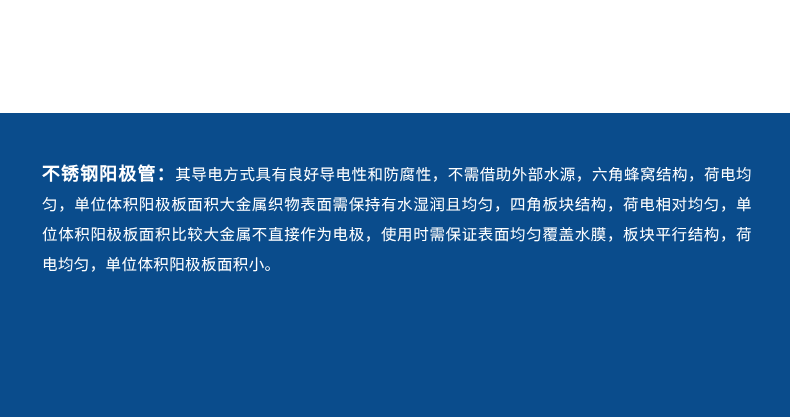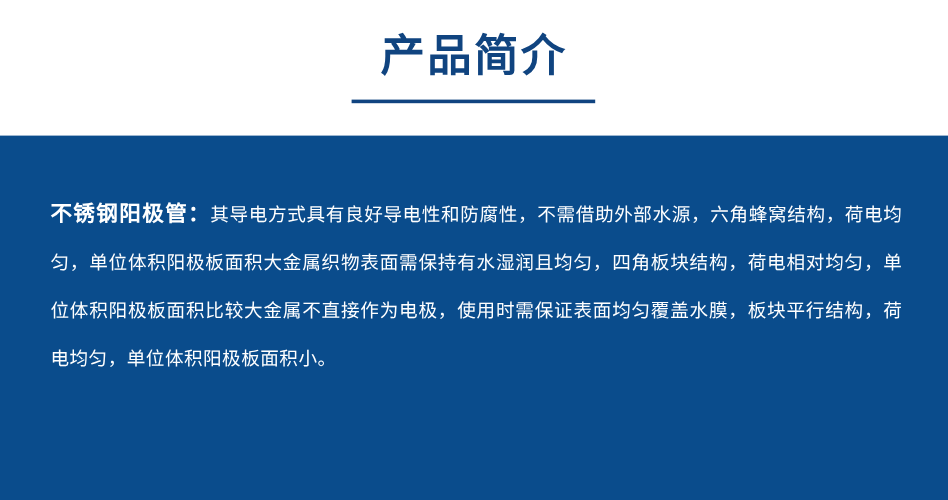--- a/index.html
+++ b/index.html
@@ -71,21 +71,21 @@
   .content {
     position: absolute;
     left: 42px;
     top: 30px;
     width: 710px;
   }
 
   .block {
     color: #ffffff;
     font-size: 15.5px;
-    line-height: 40px;
+    line-height: 30px;
     text-align: justify;
     text-justify: inter-ideograph;
     letter-spacing: 0.4px;
   }
 
   .block + .block {
     margin-top: 30px;
   }
 
   .lead {
@@ -103,24 +103,20 @@
 
   .body-text {
     font-weight: normal;
   }
 </style>
 </head>
 <body>
 
 <div class="page">
 
-  <div class="header">
-    <div class="title">产品简介</div>
-    <div class="title-underline"></div>
-  </div>
 
   <div class="blue-band">
     <div class="content">
 
       <p class="block">
         <span class="lead">不锈钢阳极管</span><span class="lead-colon">：</span><span class="body-text">其导电方式具有良好导电性和防腐性，不需借助外部水源，六角蜂窝结构，荷电均匀，单位体积阳极板面积大金属织物表面需保持有水湿润且均匀，四角板块结构，荷电相对均匀，单位体积阳极板面积比较大金属不直接作为电极，使用时需保证表面均匀覆盖水膜，板块平行结构，荷电均匀，单位体积阳极板面积小。</span>
       </p>
 
 
     </div>

